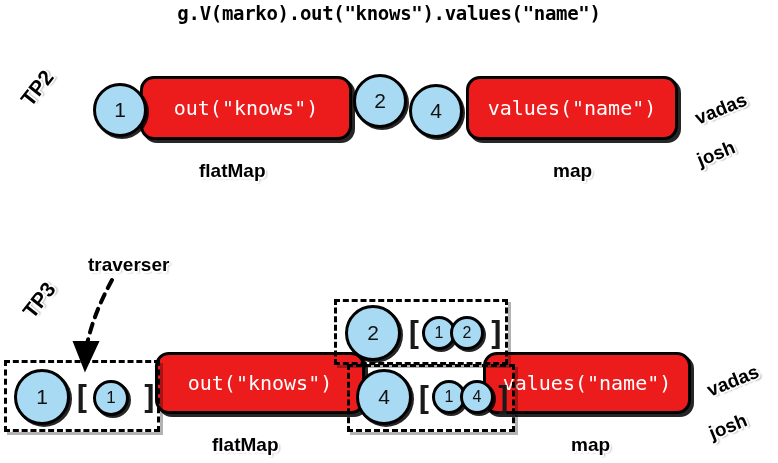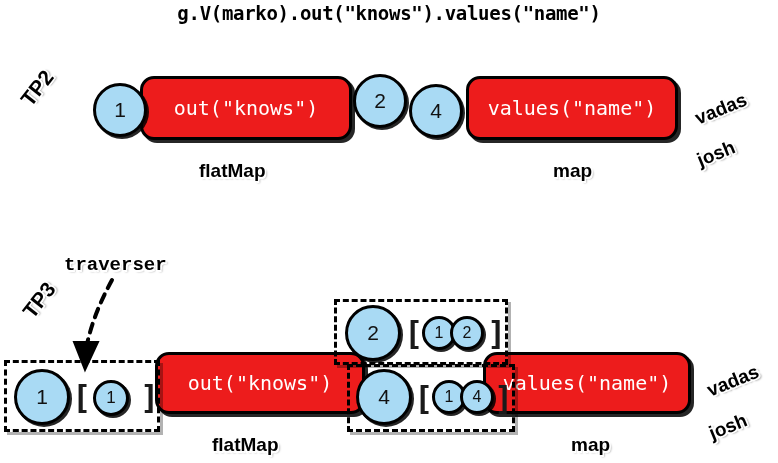--- a/index.html
+++ b/index.html
@@ -137,21 +137,21 @@
   <div class="abs olabel" style="left:199px; top:160px;">flatMap</div>
 
   <div class="abs olabel" style="left:553px; top:160px;">map</div>
 
   <div class="abs rot result" style="left:692px; top:109px;">vadas</div>
 
   <div class="abs rot result" style="left:694px; top:151px;">josh</div>
 
   <div class="abs rot tp" style="left:18px; top:308px;">TP3</div>
 
-  <div class="abs olabel" style="left:64px; top:254px;font-family:Liberation Mono, monospace;">traverser</div>
+  <div class="abs olabel" style="left:88px; top:254px;">traverser</div>
 
   <svg class="overlay" width="778" height="463">
     <path d="M 112 280 C 100 302, 92 322, 87 344" stroke="#000" stroke-width="4" fill="none" stroke-dasharray="9 7" stroke-linecap="round"></path>
     <polygon points="85,370 74,342 98,342" fill="#000" stroke="#000" stroke-width="2"></polygon>
   </svg>
 
   <div class="abs step" style="left:155px; top:352px; width:210px; height:62px;">out("knows")</div>
 
   <div class="abs step" style="left:483px; top:352px; width:208px; height:62px;">values("name")</div>
 

